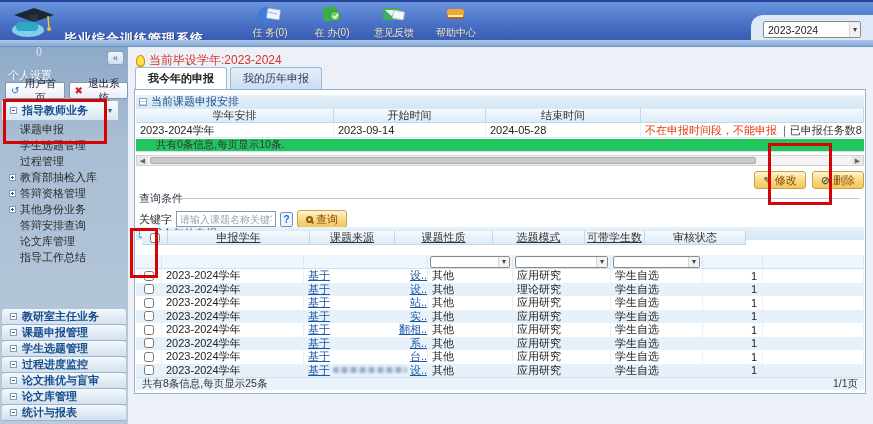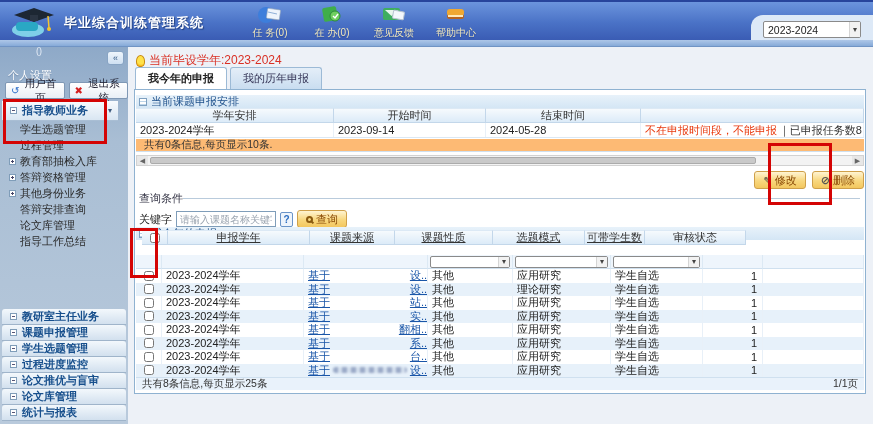--- a/index.html
+++ b/index.html
@@ -4,21 +4,21 @@
 <style>
   html,body{margin:0;padding:0;background:#dfe7f0;}
   *{box-sizing:border-box;font-family:"Liberation Sans","DejaVu Sans",sans-serif;}
   .stage{position:relative;width:873px;height:424px;overflow:hidden;background:#edf1f7;}
 
   
   .topbar{position:absolute;left:0;top:0;width:873px;height:40px;
     background:linear-gradient(180deg,#6b94dd 0%,#4a72c6 55%,#3a5cb4 100%);
     border-top:2px solid #27449c;}
   .logo{position:absolute;left:8px;top:2px;width:52px;height:36px;}
-  .title{position:absolute;left:64px;top:12px;font-size:13px;font-weight:bold;color:#fff;
+  .title{position:absolute;left:64px;top:28px;font-size:13px;font-weight:bold;color:#fff;
     text-shadow:1px 1px 1px #23407e;letter-spacing:1px;}
   .hnav{position:absolute;left:246px;top:2px;display:flex;gap:14px;}
   .nav-item{width:48px;display:flex;flex-direction:column;align-items:center;cursor:pointer;}
   .nav-ico{width:28px;height:21px;display:block;}
   .nav-ico svg{width:100%;height:100%;display:block;}
   .nav-label{font-size:10px;color:#f3e9bd;margin-top:1px;white-space:nowrap;text-shadow:0 1px 1px #2a4a96;}
   .corner{position:absolute;right:0;top:13px;width:122px;height:27px;background:#dde9f7;
     border-radius:12px 0 0 0;}
   .fselect{background:#fff;border:1px solid #8a8a8a;border-radius:2px;display:flex;align-items:center;
     font-size:10.5px;color:#222;cursor:pointer;}
@@ -80,22 +80,22 @@
     linear-gradient(#fff 0 2px,#bcd4e8 2px 3px,#fff 3px 5px,#bcd4e8 5px 6px,#fff 6px 8px);}
   .trow{display:flex;position:absolute;left:1px;width:728px;}
   .t-h{background:linear-gradient(#f6fafd,#dcebf8);border-right:1px solid #c3d7ea;border-bottom:1px solid #c3d7ea;
     border-top:1px solid #dce9f5;font-size:11px;color:#333;display:flex;align-items:center;justify-content:center;height:15px;}
   .t-h.sort{text-decoration:underline;}
   .t-c{font-size:11px;color:#222;display:flex;align-items:center;border-right:1px solid #e8f0f8;overflow:hidden;}
   .t1row{top:33px;height:15px;border-bottom:1px solid #dbe8f4;}
   .t1row .t-c{padding-left:4px;}
   .warn{color:#e8380d;}
   .winfo{color:#333;margin-left:2px;}
-  .inforow{position:absolute;left:1px;top:49px;width:728px;height:13px;background:#fdba74;
-    border-bottom:1px solid #cfe0ef;font-size:10.5px;color:#333;display:flex;align-items:center;padding-left:8px;}
+  .inforow{position:absolute;left:1px;top:49px;width:728px;height:13px;background:#22c55e;
+    border-bottom:1px solid #cfe0ef;font-size:10.5px;color:#333;display:flex;align-items:center;padding-left:20px;}
   .hscroll{position:absolute;left:1px;top:65px;width:728px;height:11px;background:#f3f3f3;
     border:1px solid #d2d2d2;display:flex;align-items:center;}
   .harrow{width:11px;height:9px;background:#e7e7e7;font-size:7px;color:#666;display:flex;align-items:center;justify-content:center;cursor:pointer;}
   .harrow.right{margin-left:auto;}
   .hthumb{position:absolute;left:13px;top:1px;width:606px;height:7px;background:#c9c9c9;
     border:1px solid #ababab;border-radius:2px;cursor:grab;}
   .actions{position:absolute;left:1px;top:81px;width:728px;display:flex;justify-content:flex-end;gap:6px;}
   .obtn{height:18px;display:flex;align-items:center;gap:3px;padding:0 8px;
     background:linear-gradient(#fff4d2,#f8d77e 55%,#f3c75f);border:1px solid #cfa04a;border-radius:3px;
     font-size:11px;color:#8a4a06;cursor:pointer;}
@@ -215,20 +215,23 @@
         <span>退出系统</span>
       </button>
     </div>
     <div class="mgroup">
       <span class="gbox"></span>
       <span class="glabel">指导教师业务</span>
       <span class="gcaret">▾</span>
     </div>
     <div class="menu" id="menu">
         <div class="mitem">
+          <span>课题申报</span>
+        </div>
+        <div class="mitem">
           <span>学生选题管理</span>
         </div>
         <div class="mitem">
           <span>过程管理</span>
         </div>
         <div class="mitem exp">
           <span class="plus"></span>
           <span>教育部抽检入库</span>
         </div>
         <div class="mitem exp">

